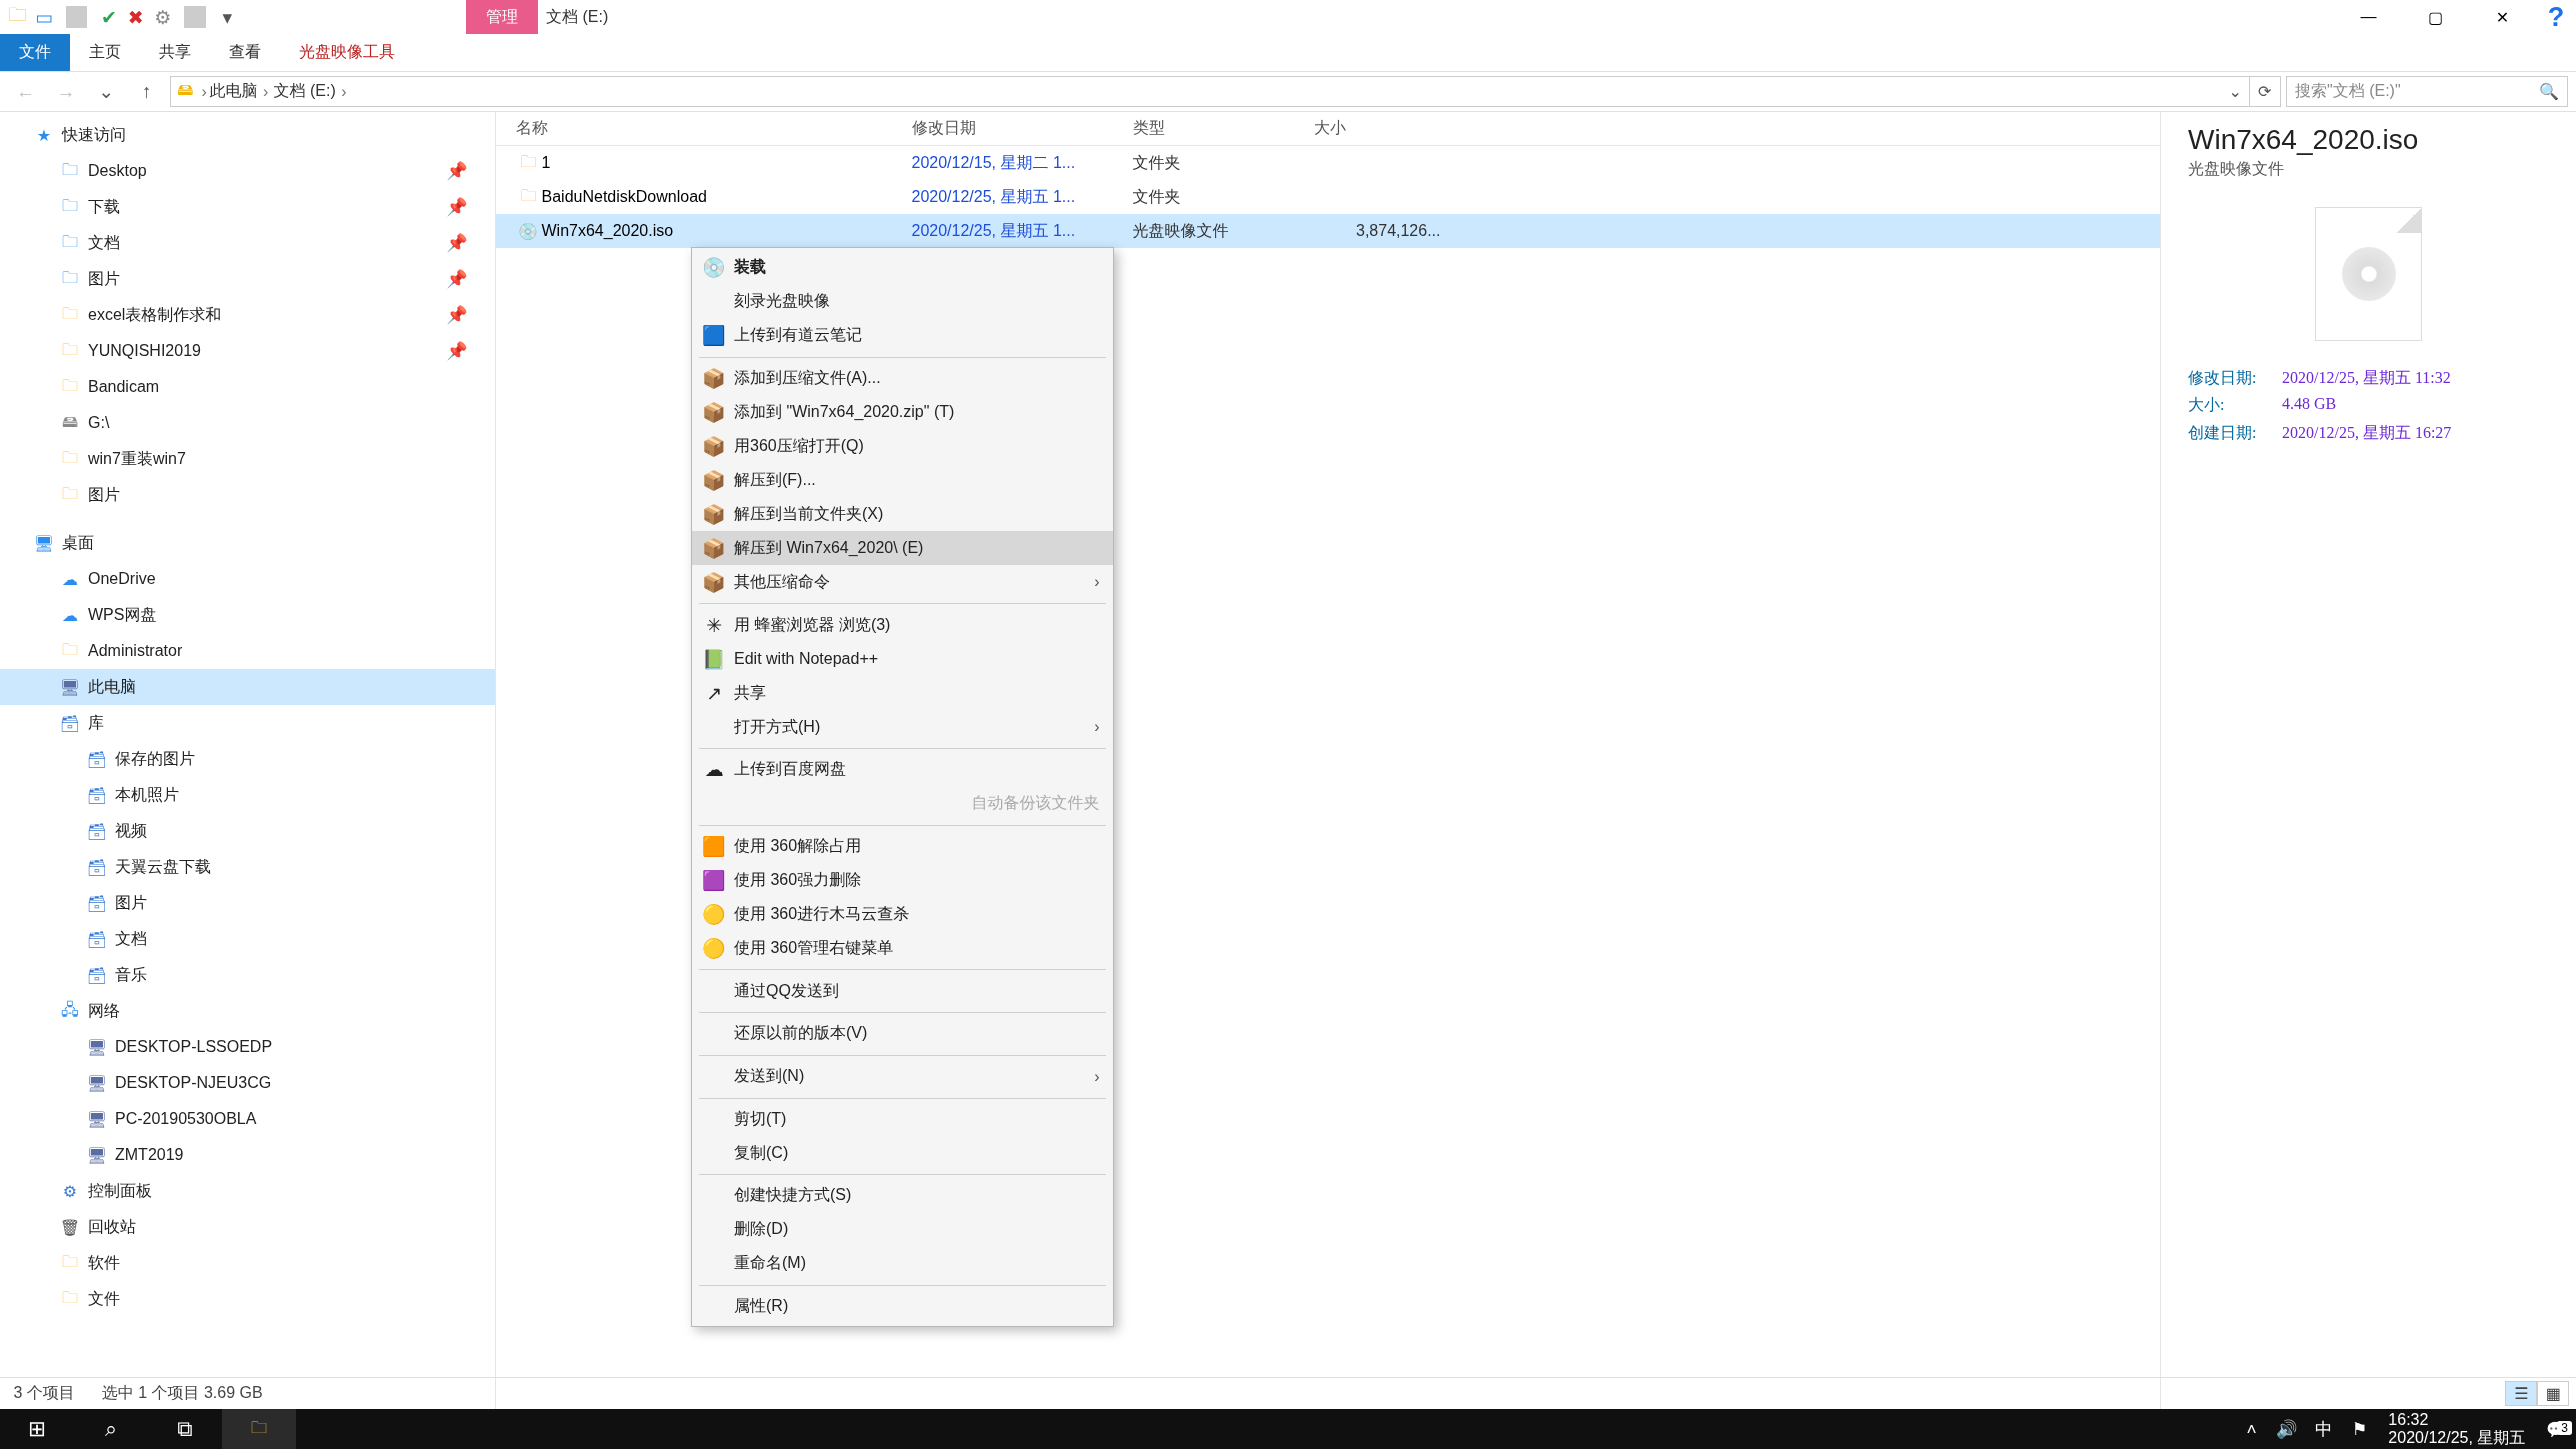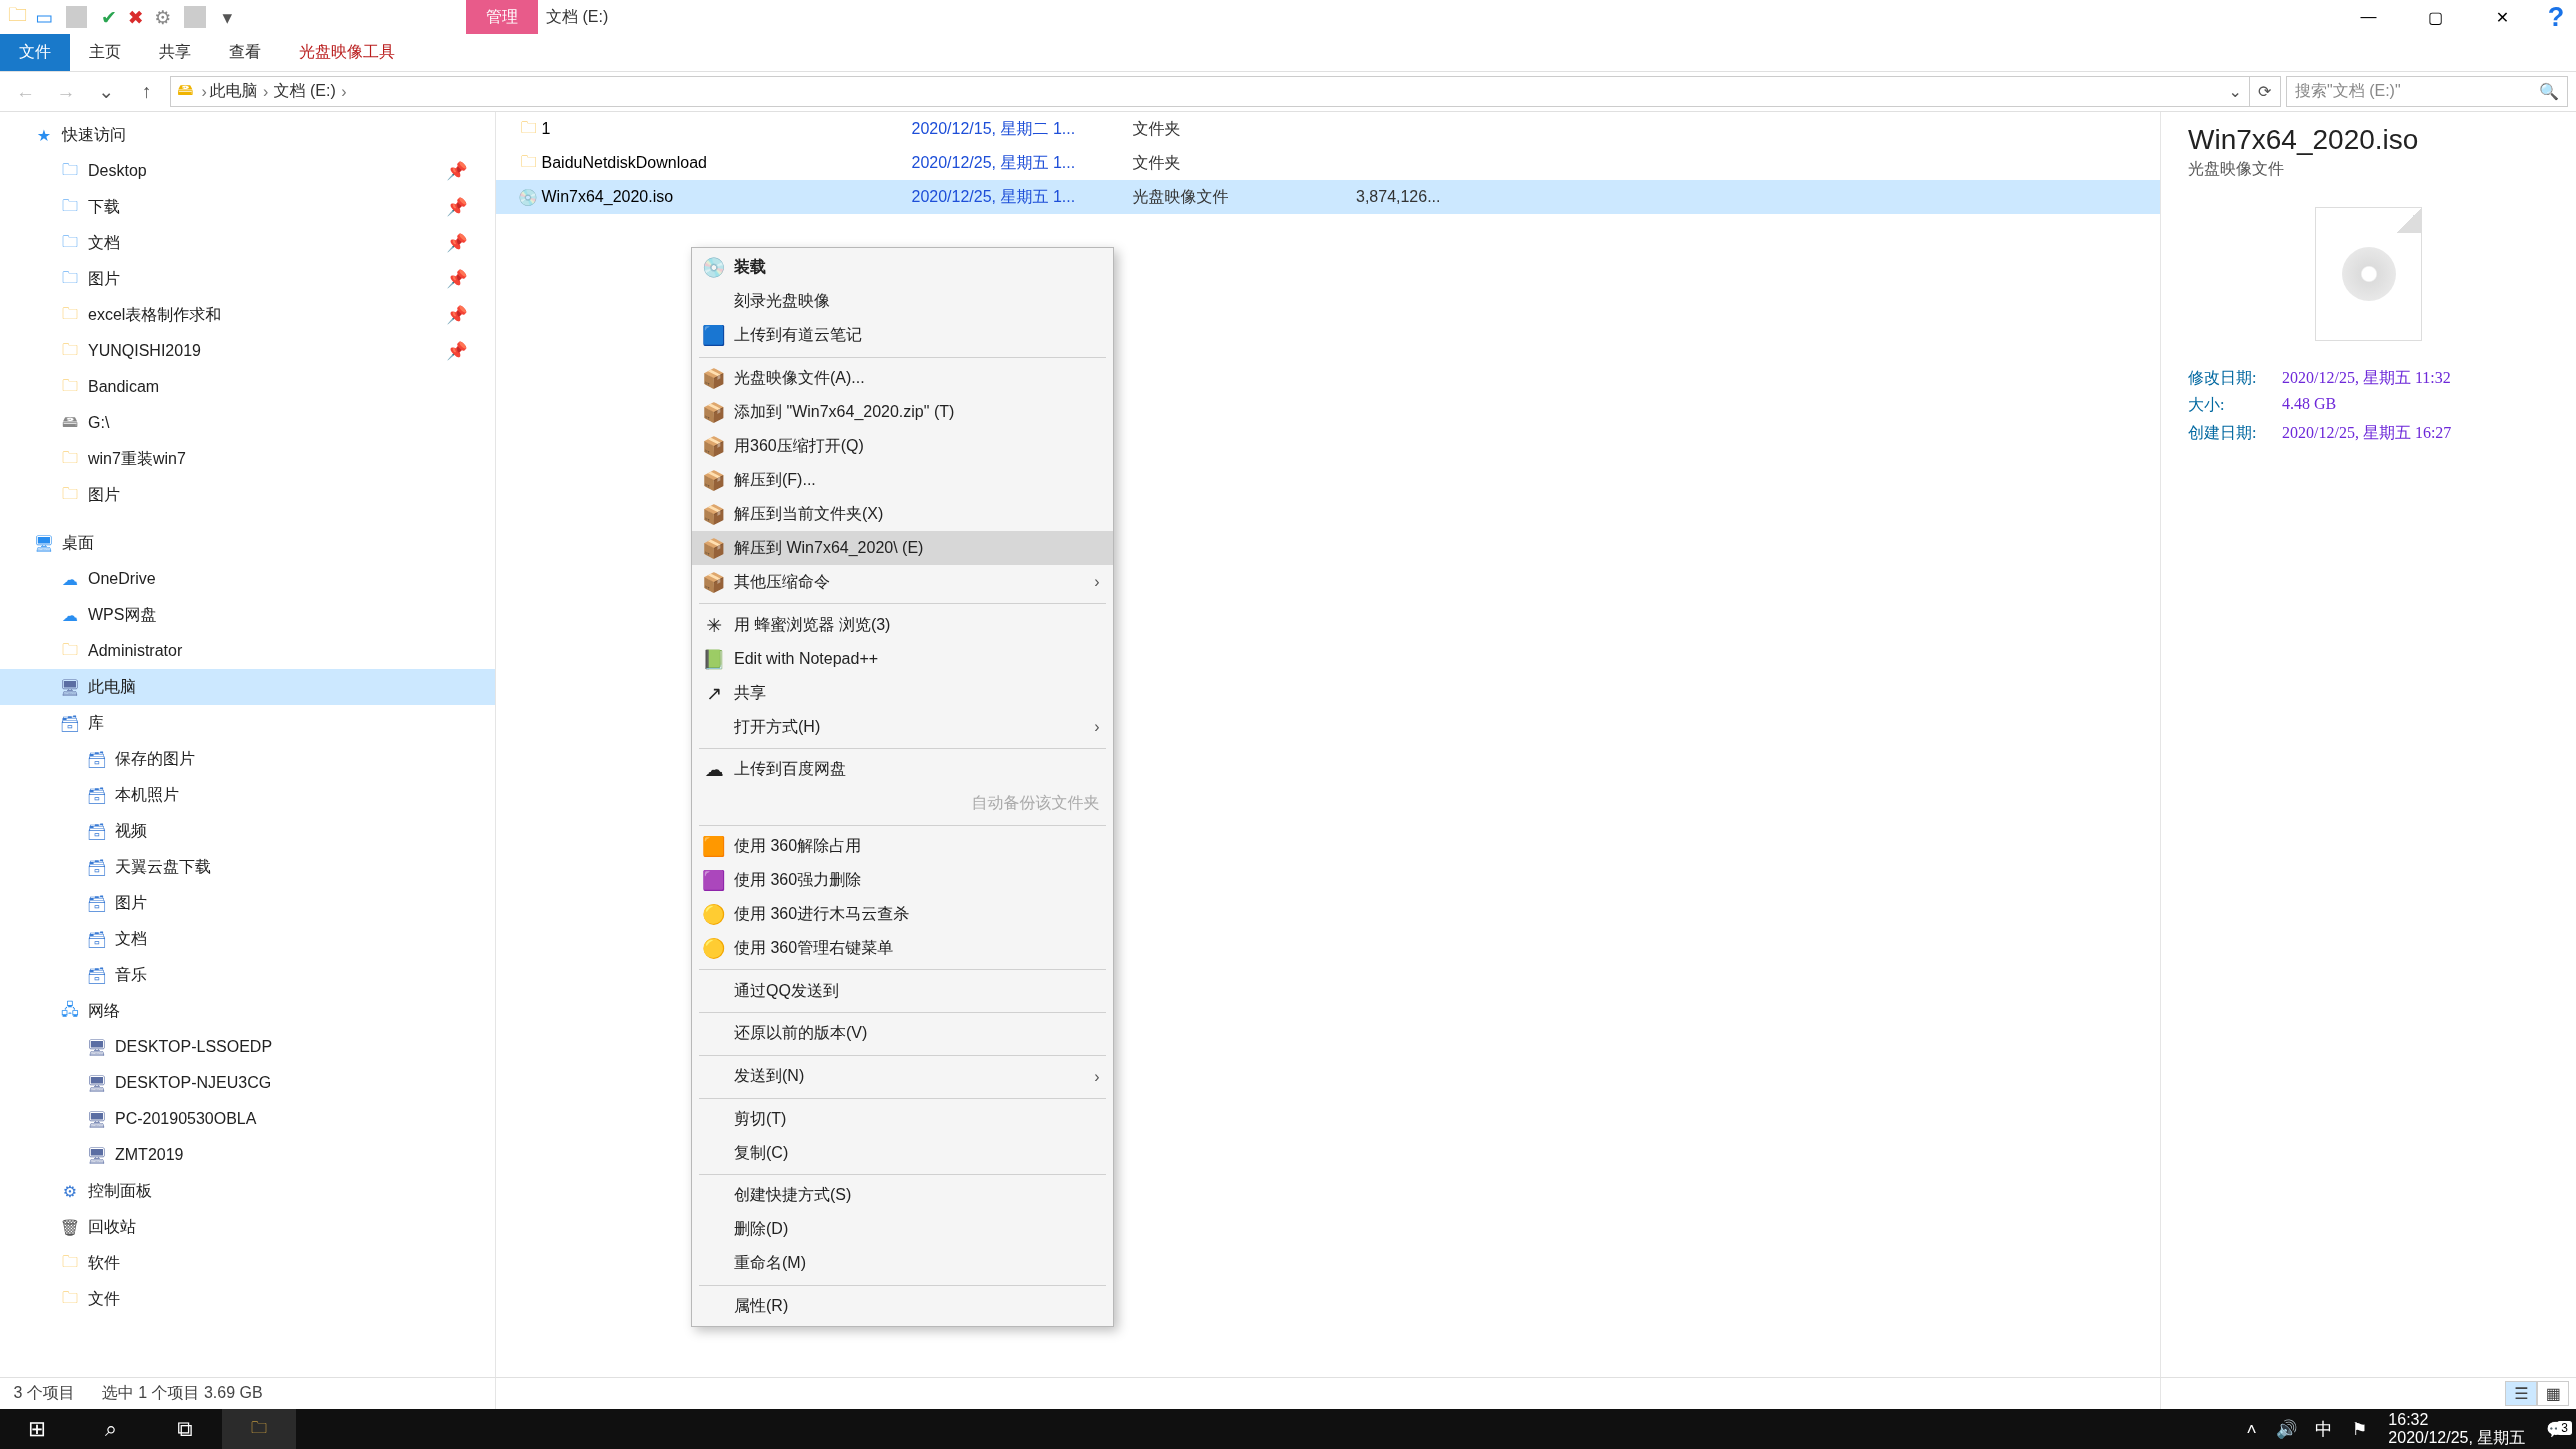--- a/index.html
+++ b/index.html
@@ -315,20 +315,26 @@
       <span class="ic folder">🗀</span>
       <span>软件</span>
     </div>
     <div class="tree-item depth1">
       <span class="ic folder">🗀</span>
       <span>文件</span>
     </div>
   </div>
 
   <div class="listpane">
+    <div class="list-headers">
+      <div class="col-name">名称</div>
+      <div class="col-date">修改日期</div>
+      <div class="col-type">类型</div>
+      <div class="col-size">大小</div>
+    </div>
     <div class="list-rows" id="list-rows">
         <div class="row">
           <span class="ic folder">🗀</span>
     <span class="cell-name">1</span>
     <span class="cell-date">2020/12/15, 星期二 1...</span>
     <span class="cell-type">文件夹</span>
     <span class="cell-size"></span>
         </div>
         <div class="row">
           <span class="ic folder">🗀</span>
@@ -376,21 +382,21 @@
     <div class="cm-item">
       <span>刻录光盘映像</span>
     </div>
     <div class="cm-item">
       <span class="cm-ic">🟦</span>
       <span>上传到有道云笔记</span>
     </div>
     <div class="cm-sep"></div>
     <div class="cm-item">
       <span class="cm-ic">📦</span>
-      <span>光盘映像文件(A)...</span>
+      <span>添加到压缩文件(A)...</span>
     </div>
     <div class="cm-item">
       <span class="cm-ic">📦</span>
       <span>添加到 "Win7x64_2020.zip" (T)</span>
     </div>
     <div class="cm-item">
       <span class="cm-ic">📦</span>
       <span>用360压缩打开(Q)</span>
     </div>
     <div class="cm-item">

